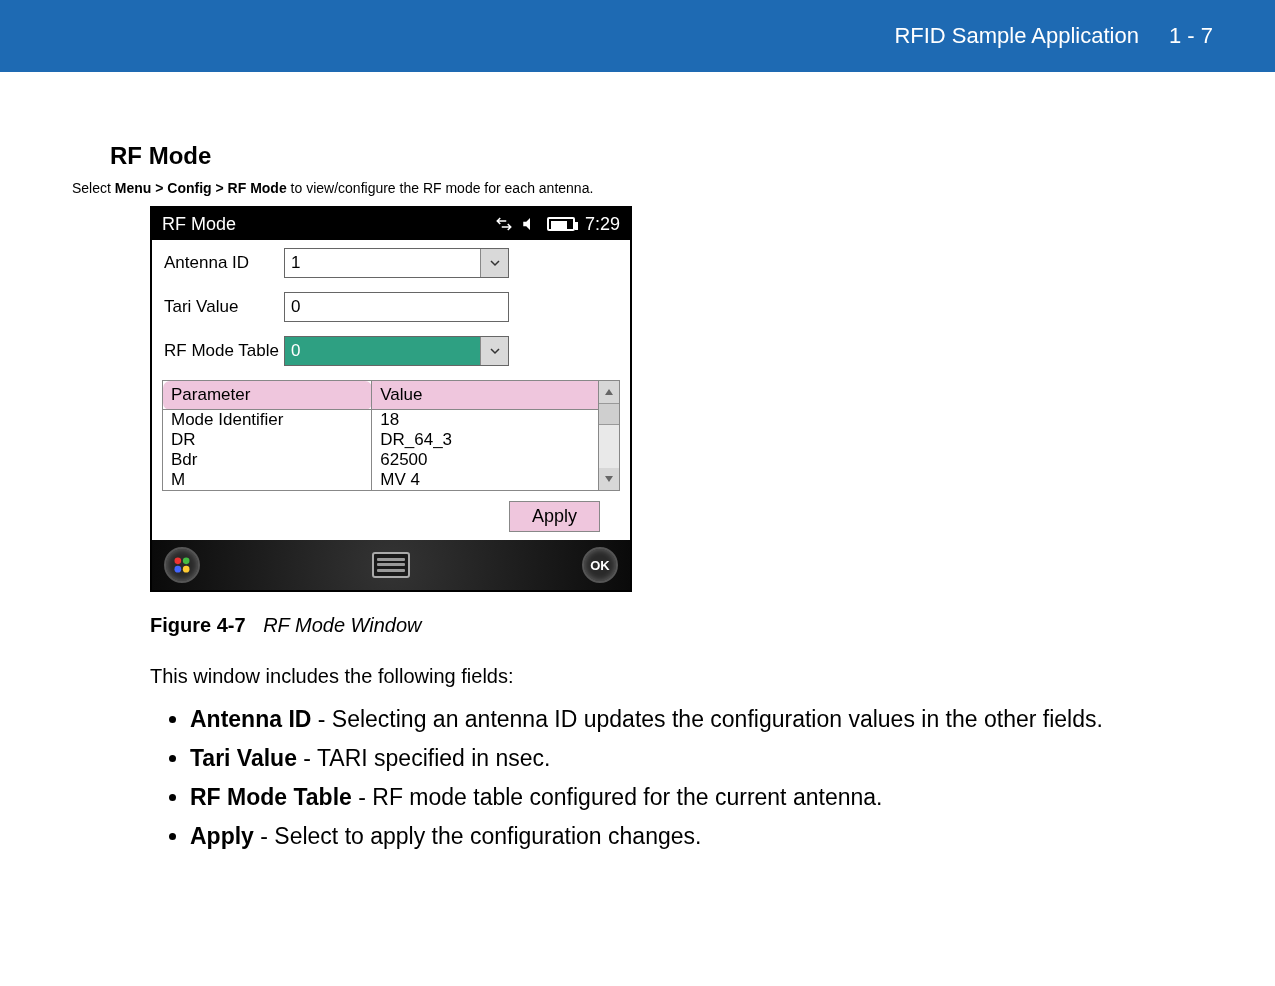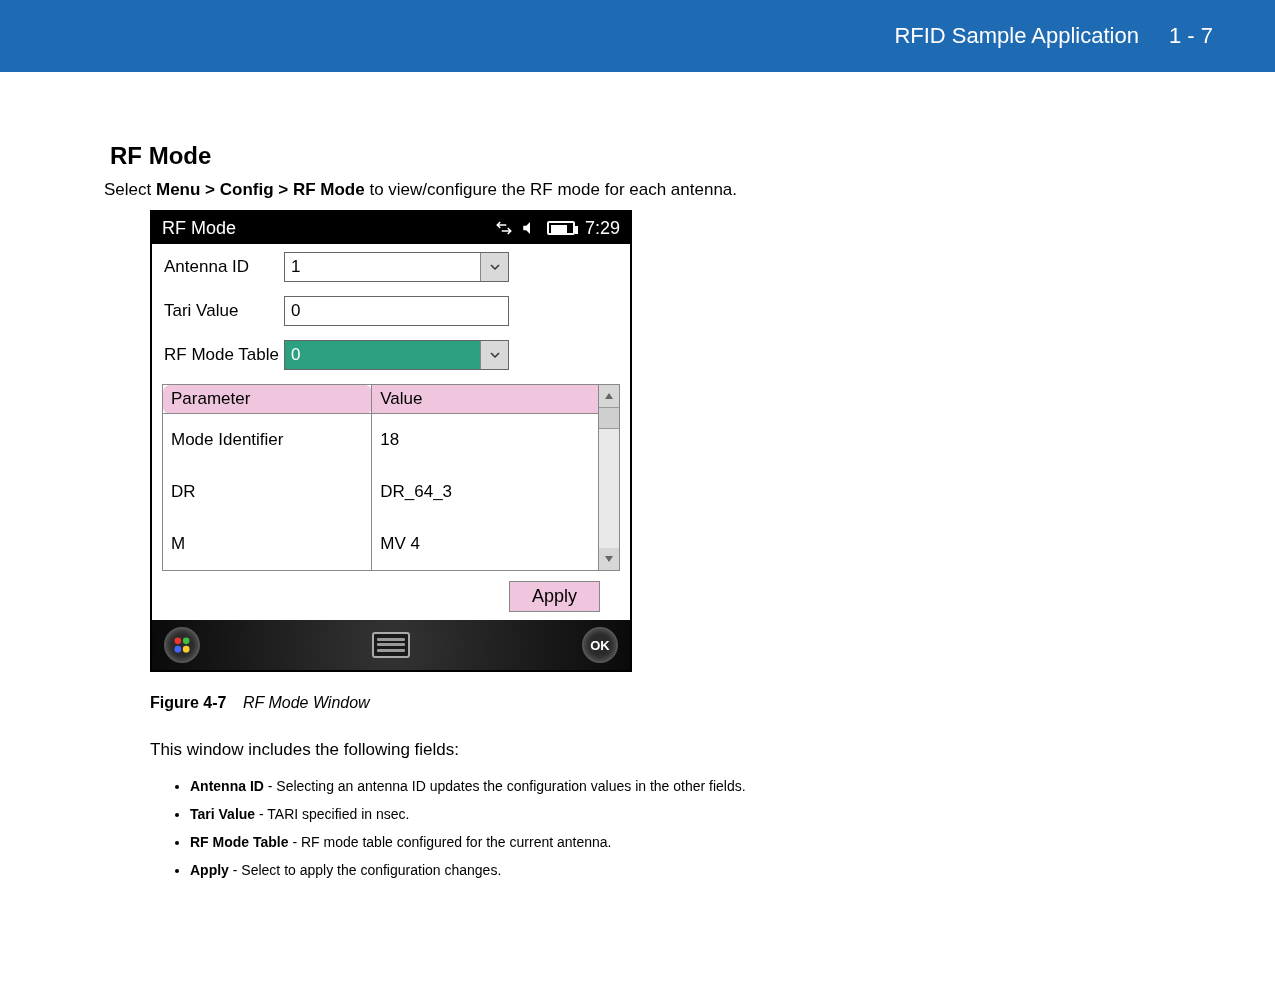--- a/index.html
+++ b/index.html
@@ -32,22 +32,22 @@
   .header-bar .pagenum { }
   .content {
     padding: 70px 0 0 0;
   }
   h2.section {
     margin: 0 0 10px 110px;
     font-size: 24px;
     font-family: "Arial Narrow", Arial, sans-serif;
   }
   .intro {
-    margin: 8px 0 10px 104px;
-    font-size: 17px;
+    margin: 8px 0 10px 72px;
+    font-size: 14px;
   }
   .intro .bold { font-weight: bold; }
   .device {
     margin: 6px 0 0 150px;
     width: 482px;
     border: 2px solid #000;
     background: #fff;
   }
   .device .statusbar {
     background: var(--bar-black);
@@ -100,21 +100,21 @@
     display:flex;
     font-family: Tahoma, Arial, sans-serif; font-size:17px;
   }
   .tablewrap table {
     border-collapse:collapse; width:100%; border:1px solid #888;
   }
   .tablewrap th {
     background: var(--pink); text-align:left; font-weight:normal; padding:4px 8px; border:1px solid #888;
   }
   .tablewrap td {
-    border-left:1px solid #888; border-right:1px solid #888; padding:16px 8px;
+    border-left:1px solid #888; border-right:1px solid #888; padding:0 8px;
   }
   .tablewrap .scrollbar {
     width:22px; background:#e9e9e9; border:1px solid #888; border-left:none;
     display:flex; flex-direction:column;
   }
   .scrollbar .sbtn {
     height:22px; background:#d7d7d7; display:flex; align-items:center; justify-content:center;
   }
   .scrollbar .thumb { flex:0 0 22px; background:#cfcfcf; border-top:1px solid #999; border-bottom:1px solid #999; }
   .scrollbar .track { flex:1; }
@@ -134,30 +134,30 @@
     width:36px; height:36px; border-radius:50%; background:#2a2a2a;
     border:2px solid #555; box-shadow: 0 0 6px rgba(255,255,255,0.3) inset;
     display:flex; align-items:center; justify-content:center; color:#fff; font-size:13px;
   }
   .kbd-rect {
     width:38px; height:26px; border:2px solid #aaa; background:#1a1a1a; border-radius:3px;
     display:flex; flex-direction:column; justify-content:space-around; padding:3px;
   }
   .kbd-rect .row { height:3px; background:#999; border-radius:1px; }
   .caption {
-    margin: 22px 0 0 150px; font-size:16px;
+    margin: 22px 0 0 150px; font-size:20px;
   }
   .caption .figlabel { font-weight:bold; margin-right:12px; }
   .caption .figtitle { font-style:italic; }
   .desc {
     margin: 28px 0 12px 150px;
-    font-size:17px;
+    font-size:20px;
   }
   ul.bullets {
-    margin: 18px 0 0 170px; padding:0 60px 0 20px; font-size:14px;
+    margin: 18px 0 0 170px; padding:0 60px 0 20px; font-size:23px;
   }
   ul.bullets li { margin-bottom:12px; }
   ul.bullets li .b { font-weight:bold; }
 </style>
 </head>
 <body>
 
 <div class="header-bar">
   <span class="title">RFID Sample Application</span>
   <span class="pagenum">1 - 7</span>
@@ -235,20 +235,24 @@
         </tr>
         <tr>
           <td>Mode Identifier</td>
           <td>18</td>
         </tr>
         <tr>
           <td>DR</td>
           <td>DR_64_3</td>
         </tr>
         <tr>
+          <td>Bdr</td>
+          <td>62500</td>
+        </tr>
+        <tr>
           <td>M</td>
           <td>MV 4</td>
         </tr>
       </tbody>
         </table>
       <div class="scrollbar">
         <div class="sbtn">
             <svg width="10" height="10" viewBox="0 0 10 10">
               <path d="M5 2l4 6H1z" fill="#666"></path>
             </svg>

